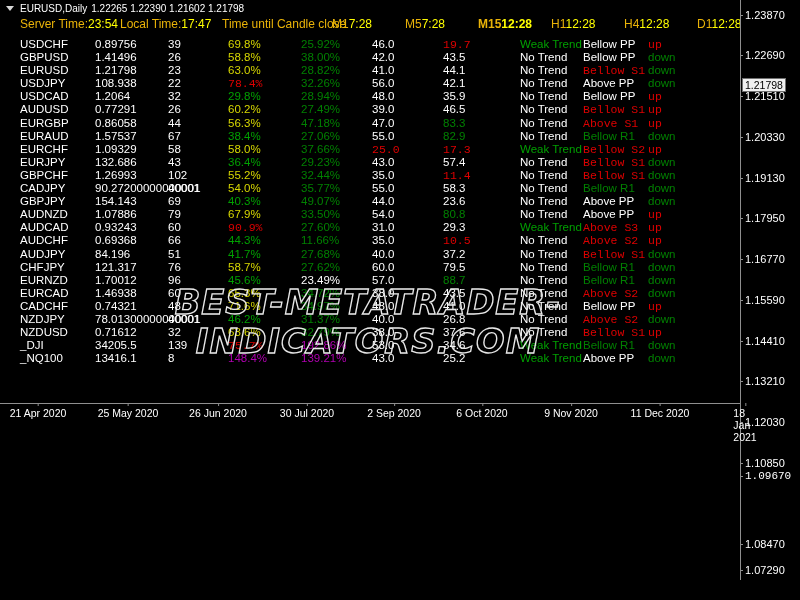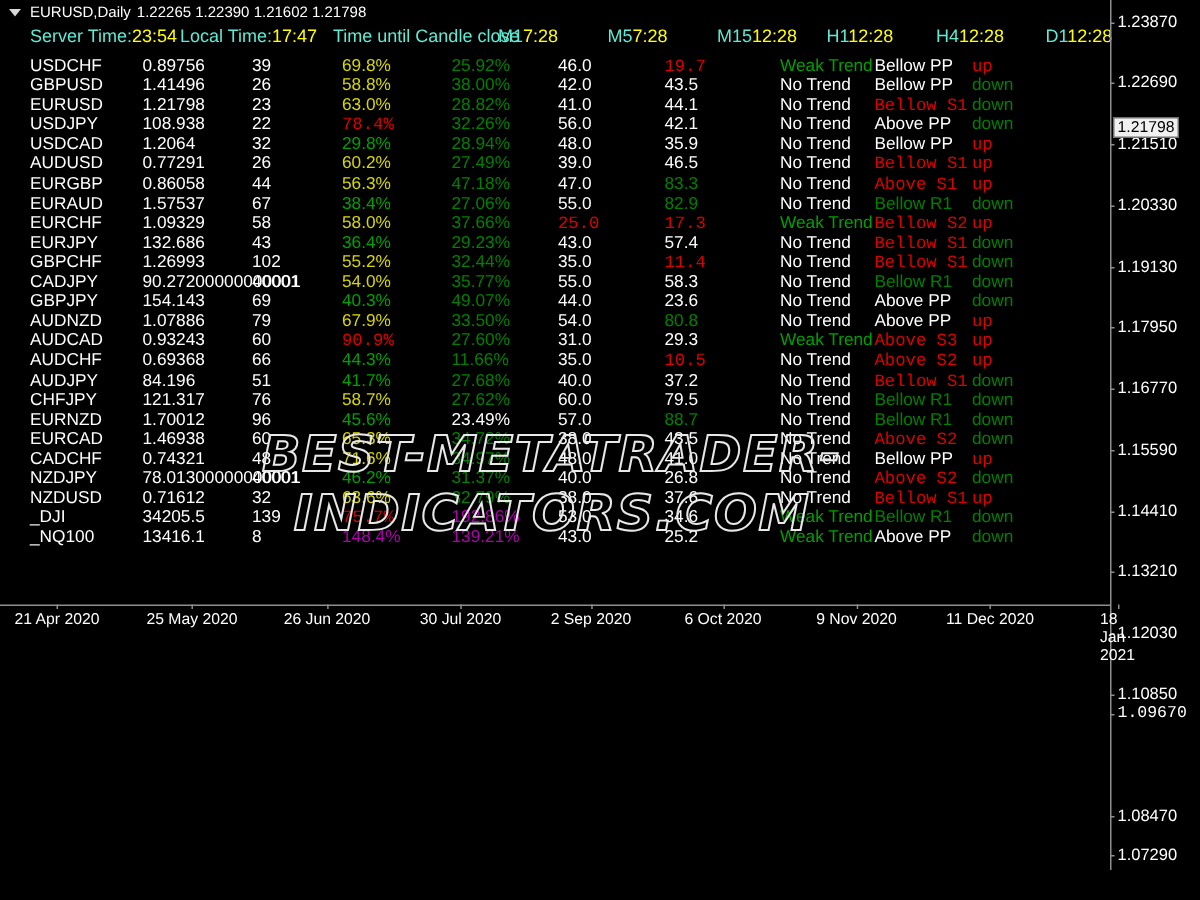--- a/index.html
+++ b/index.html
@@ -22,21 +22,21 @@
     width:0;height:0;border-left:4px solid transparent;
     border-right:4px solid transparent;border-top:5px solid #d8d8d8;
     margin-left:6px;margin-right:2px;
   }
   #ohlc-values{letter-spacing:0px;}
   
   #info-line{
     position:absolute;left:0;top:17px;height:16px;width:740px;
     font-size:12px;white-space:nowrap;
   }
-  #info-line span.lbl{color:#5eead4;}
+  #info-line span.lbl{color:#eab308;}
   #info-line span.val{color:#ffff00;}
   .info-item{position:absolute;top:0;}
   
   #dashboard{
     position:absolute;left:20px;top:38px;width:700px;
     font-size:11.5px;white-space:nowrap;
   }
   #dash-header{
     position:relative;height:14px;color:#ffffff;font-size:12px;
     border-bottom:1px solid #9a9a9a;
@@ -122,21 +122,21 @@
     </span>
     <span class="info-item" style="left:120px;">
       <span class="lbl">Local Time:</span><span class="val">17:47</span>
     </span>
     <span class="info-item" style="left:222px;">
       <span class="lbl">Time until Candle close</span>
     </span>
     <span class="info-item" id="tf-host" style="left:0;width:740px;">
         <span class="info-item" style="left: 332px;"><span class="lbl">M1</span><span class="val">7:28</span></span>
         <span class="info-item" style="left: 405px;"><span class="lbl">M5</span><span class="val">7:28</span></span>
-        <span class="info-item" style="left: 478px;"><span class="lbl">M15</span><span class="val">12:28</span></span>
+        <span class="info-item" style="left: 478px; font-weight: bold;"><span class="lbl">M15</span><span class="val">12:28</span></span>
         <span class="info-item" style="left: 551px;"><span class="lbl">H1</span><span class="val">12:28</span></span>
         <span class="info-item" style="left: 624px;"><span class="lbl">H4</span><span class="val">12:28</span></span>
         <span class="info-item" style="left: 697px;"><span class="lbl">D1</span><span class="val">12:28</span></span>
       </span>
   </div>
 
   <div id="dashboard">
     <div id="dash-body">
         <div class="drow">
           <span class="cell col-name c-white">USDCHF</span>

